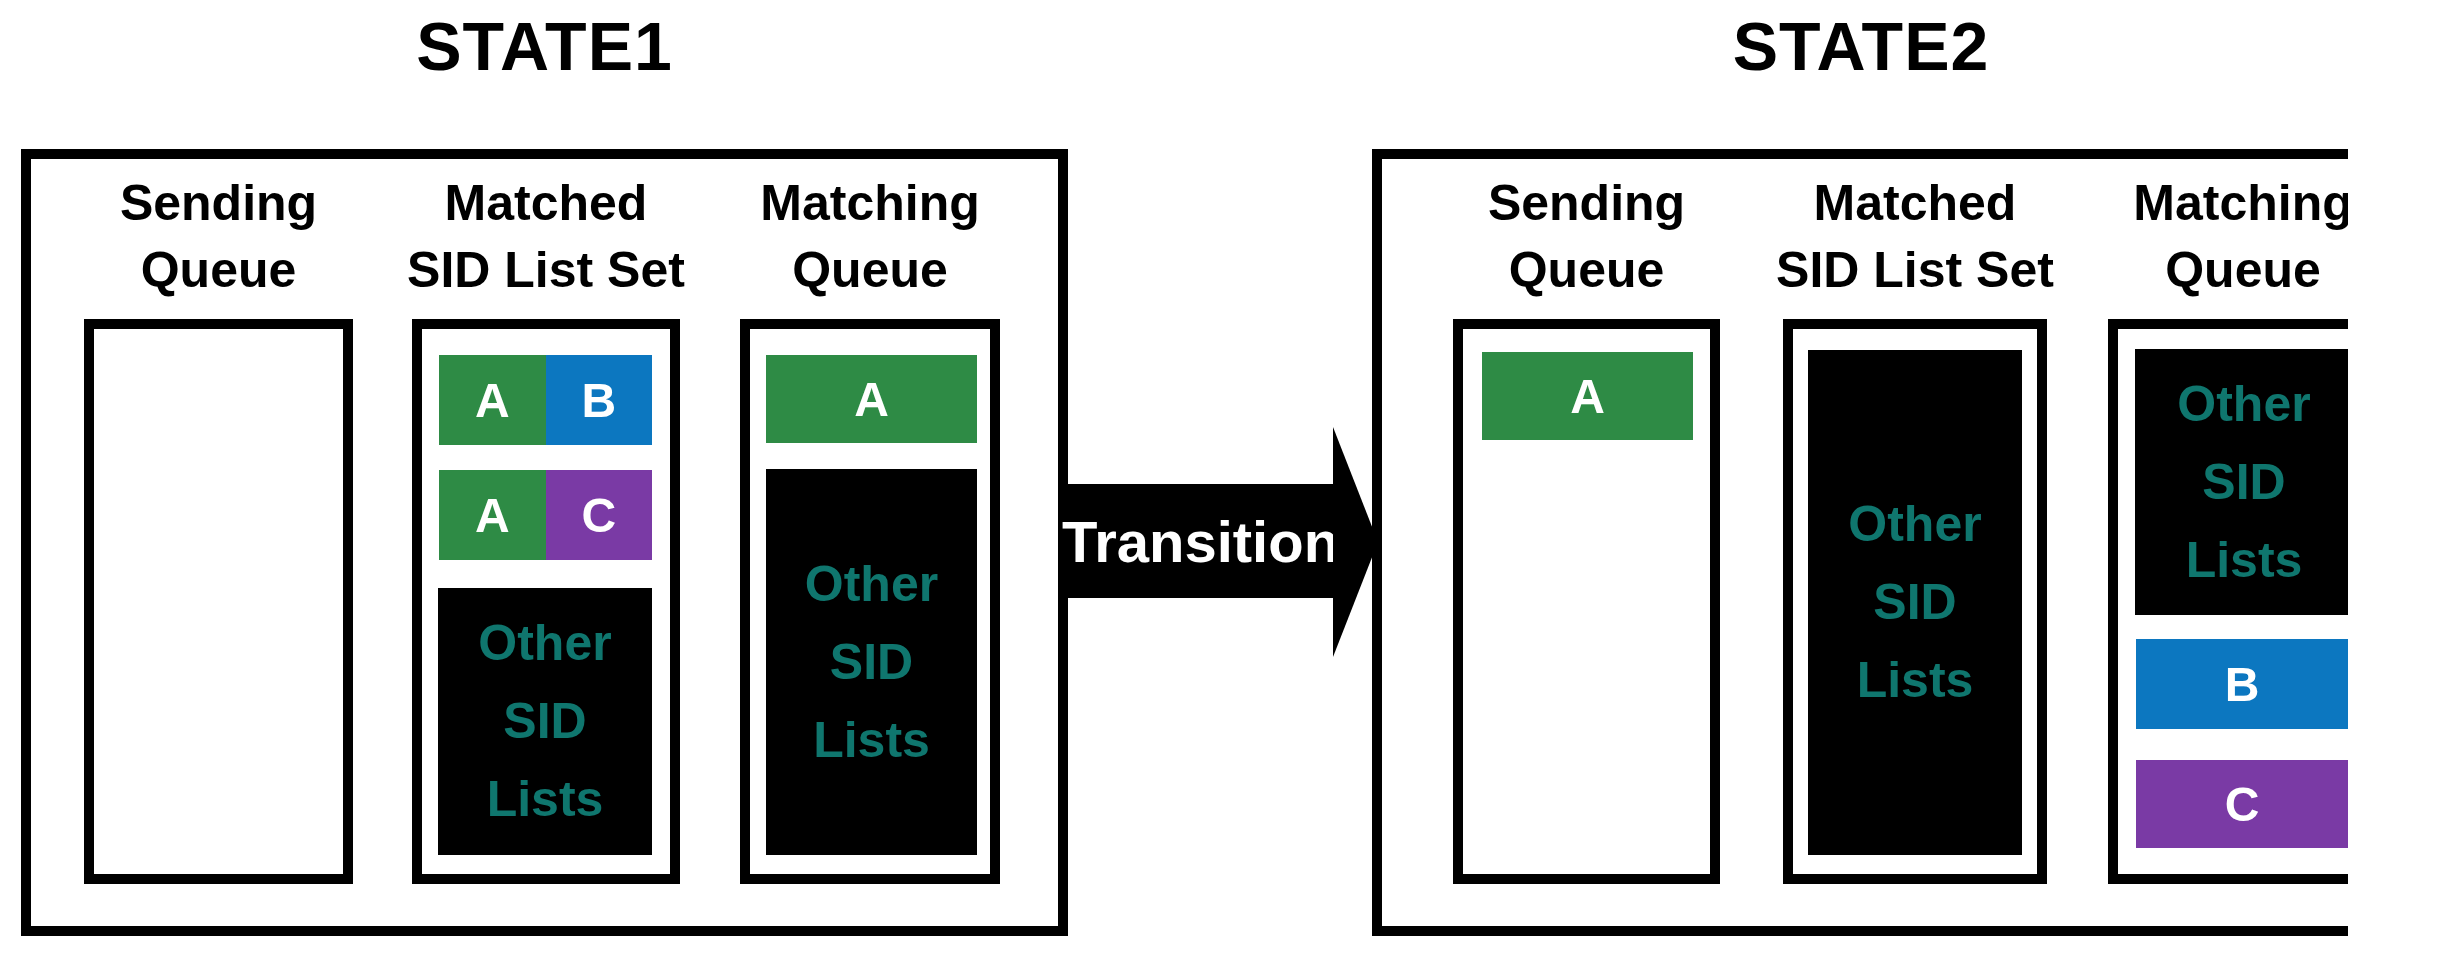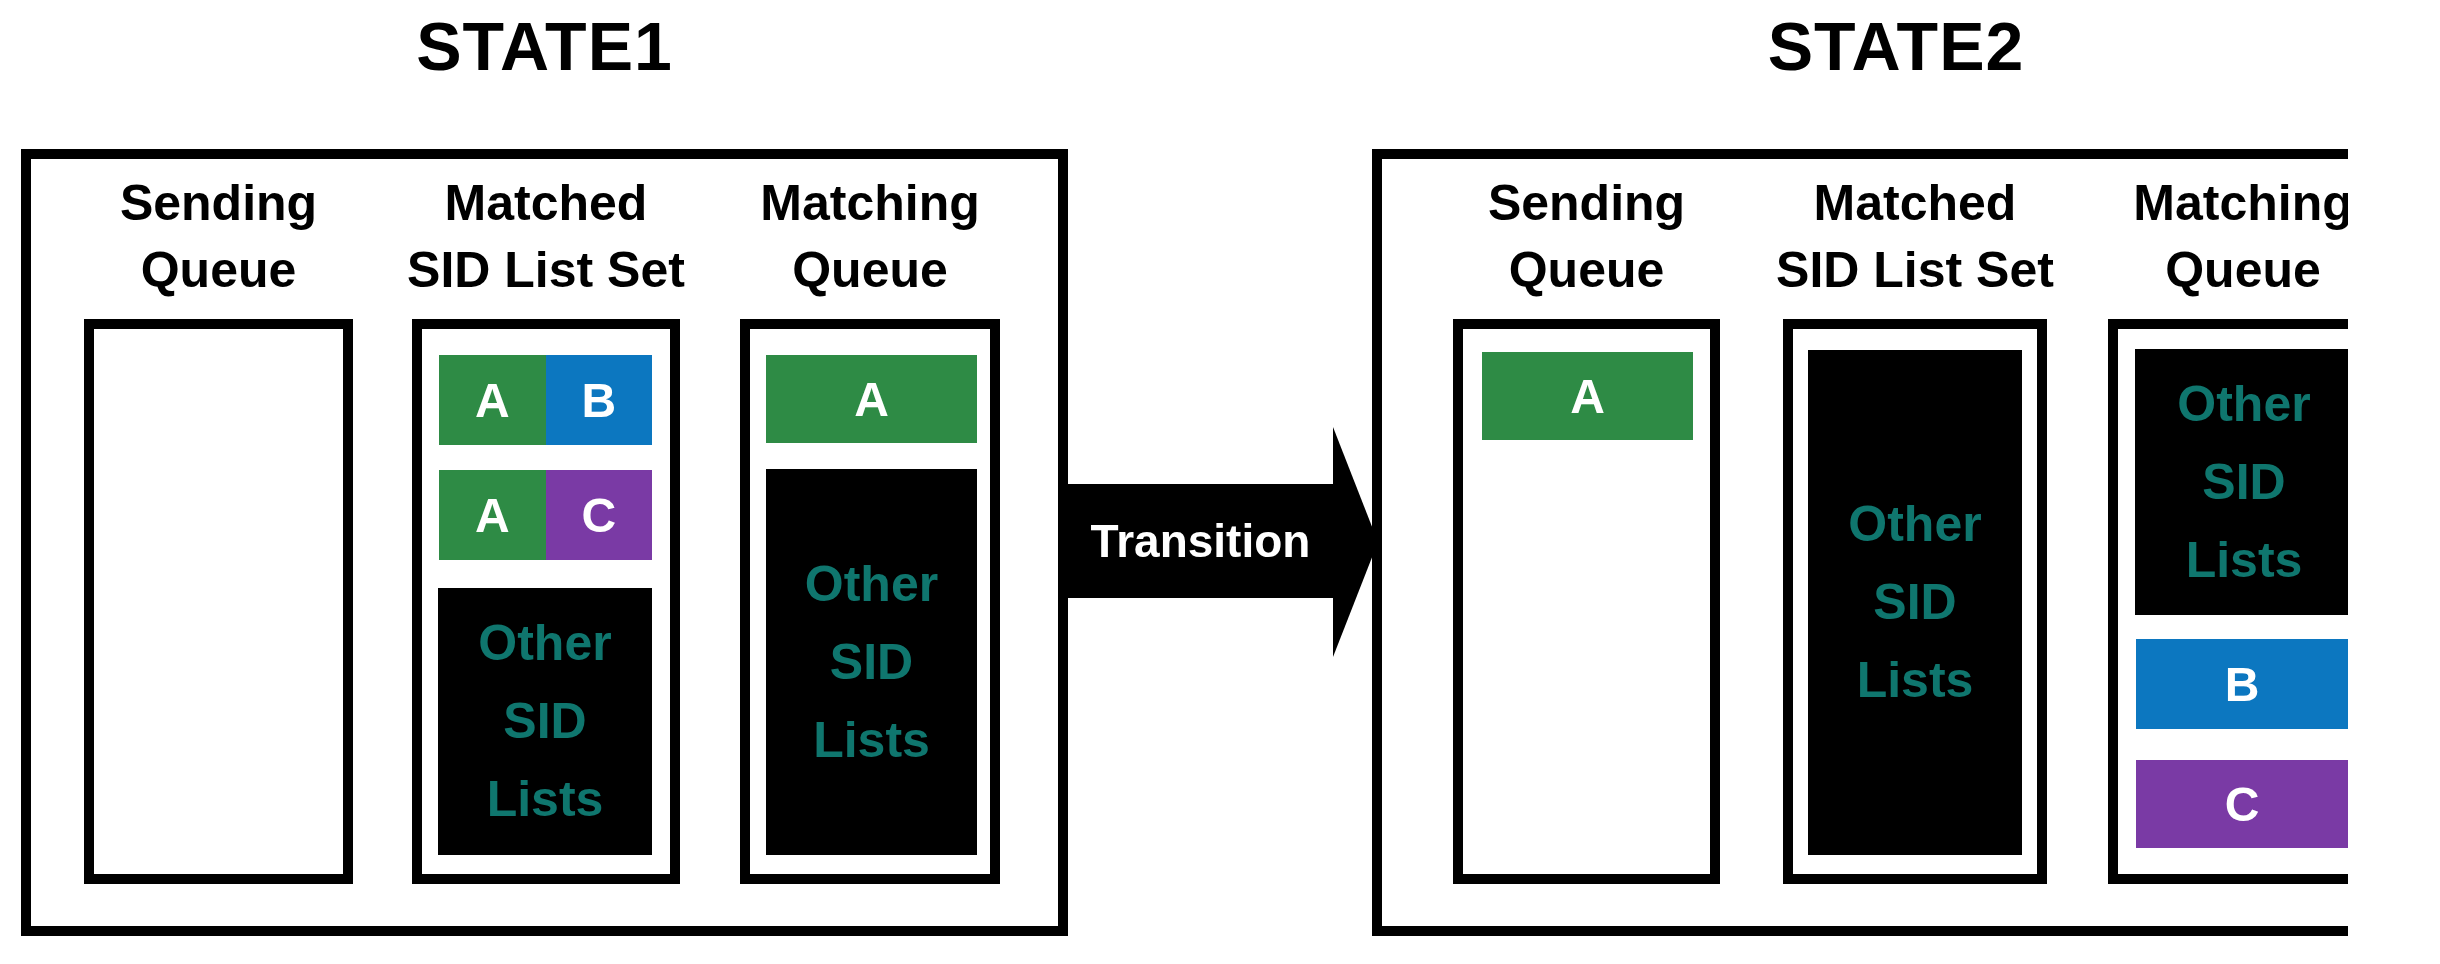--- a/index.html
+++ b/index.html
@@ -25,21 +25,21 @@
     color:#fff;font-size:48px;
   }
   .split{display:flex;}
   .split .half{flex:1;display:flex;align-items:center;justify-content:center;color:#fff;font-size:48px;}
   .blackbox{
     background:#000;color:#0f766e;text-align:center;font-size:50px;line-height:78px;
     box-sizing:border-box;
   }
   .arrow-body{
     background:#000;display:flex;align-items:center;justify-content:center;
-    color:#fff;font-size:46px;
+    color:#fff;font-size:58px;
   }
   .arrow-head{
     width:0;height:0;
     border-left:45px solid #000;
     border-top:115px solid transparent;
     border-bottom:115px solid transparent;
   }
 </style>
 </head>
 <body>
@@ -86,21 +86,21 @@
     <div>Other</div>
     <div>SID</div>
     <div>Lists</div>
   </div>
 
   <div class="abs arrow-body" style="left:1068px;top:484px;width:265px;height:114px;">
     <span>Transition</span>
   </div>
   <div class="abs arrow-head" style="left:1333px;top:427px;"></div>
 
-  <div class="abs state-title" style="left:1372px;top:6px;width:1048px;">STATE2</div>
+  <div class="abs state-title" style="left:1337px;top:6px;width:1048px;">STATE2</div>
 
   <div class="abs frame" style="left:1372px;top:149px;width:1048px;height:787px;"></div>
 
   <div class="abs col-header" style="left:1433px;top:170px;width:307px;">
     <div>Sending</div>
     <div>Queue</div>
   </div>
   <div class="abs col-header" style="left:1763px;top:170px;width:304px;">
     <div>Matched</div>
     <div>SID List Set</div>

